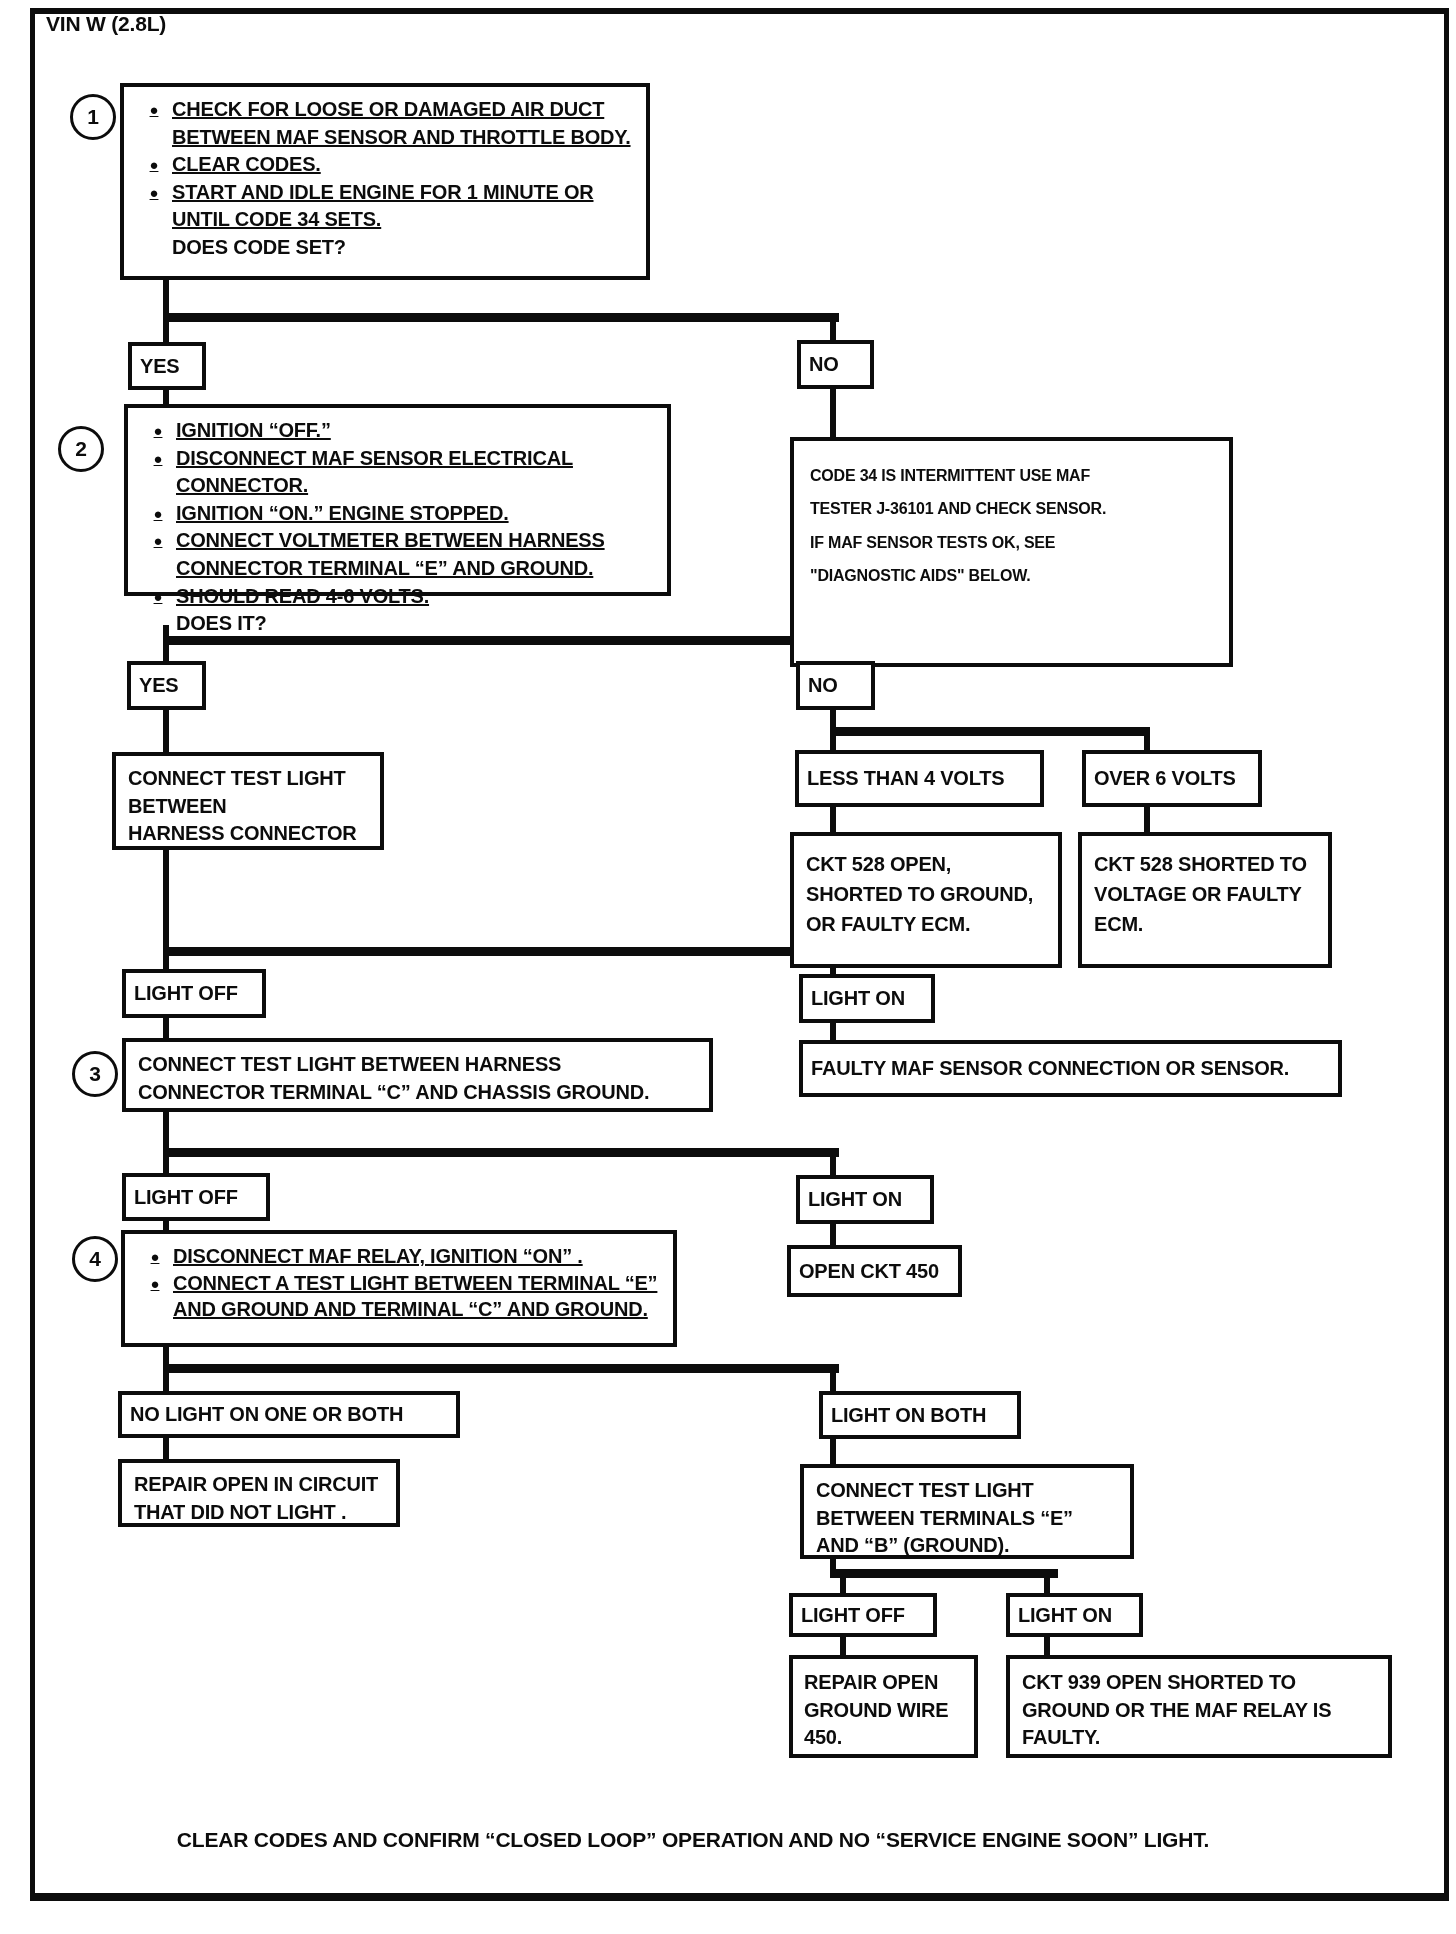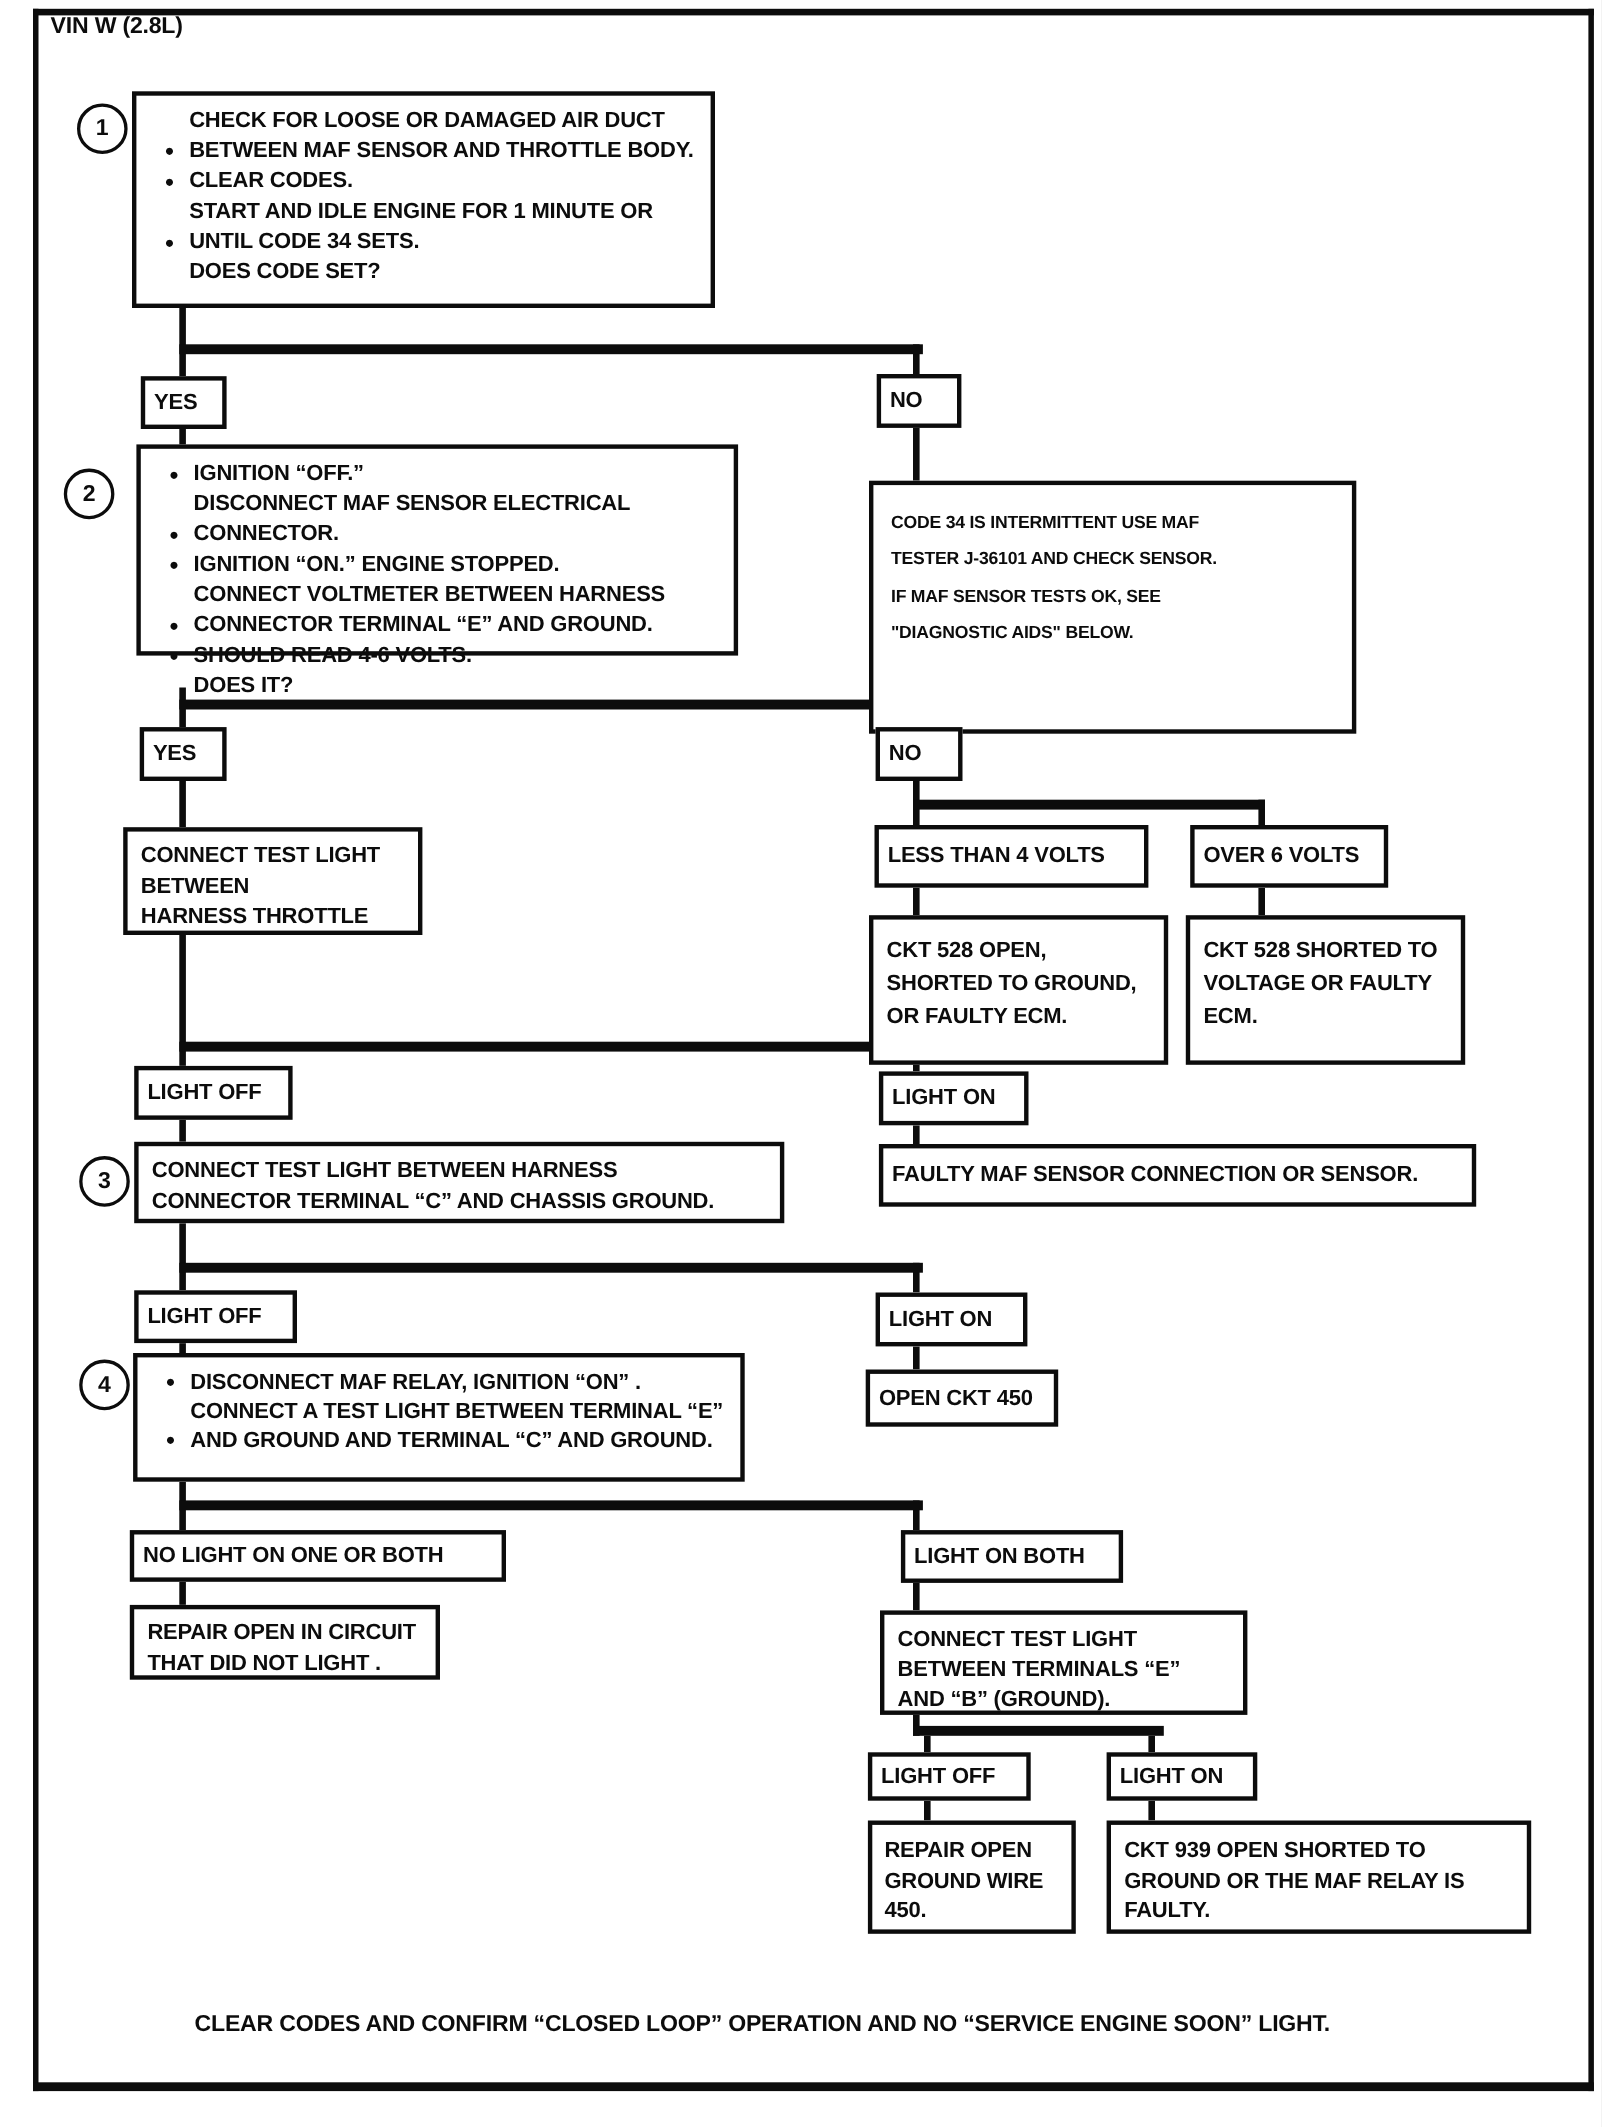--- a/index.html
+++ b/index.html
@@ -8,21 +8,21 @@
     font-family:"Liberation Sans", sans-serif;color:#0c0c0c;overflow:hidden;
     -webkit-font-smoothing:none;
   }
   .bord{position:absolute;background:#0c0c0c;}
   .fbox{
     position:absolute;box-sizing:border-box;background:#ffffff;
     border:4px solid #0c0c0c;font-weight:bold;letter-spacing:-0.2px;
   }
   .lbl{display:flex;align-items:center;padding:0 8px;font-size:20px;white-space:nowrap;}
   .txtbox{padding:9px 12px;font-size:20px;line-height:1.38;}
-  .bul{display:flex;align-items:flex-end;}
+  .bul{display:flex;align-items:flex-start;text-decoration:underline;}
   .bul .dot{flex:0 0 36px;text-align:center;font-size:15px;line-height:27px;}
   .bul .dot::before{content:"●";}
   .bul .bt{flex:1;}
   .cont{margin-left:36px;}
   .vline,.hline{position:absolute;background:#0c0c0c;}
   .circle{
     position:absolute;width:40px;height:40px;border:3px solid #0c0c0c;border-radius:50%;
     background:#fff;display:flex;align-items:center;justify-content:center;
     font-weight:bold;font-size:21px;
   }
@@ -155,21 +155,21 @@
     <div>TESTER J-36101  AND CHECK SENSOR.</div>
     <div>IF  MAF  SENSOR TESTS OK, SEE</div>
     <div>"DIAGNOSTIC AIDS" BELOW.</div>
   </div>
 
   <div class="fbox lbl" style="left:127px;top:661px;width:79px;height:49px;">YES</div>
   <div class="fbox lbl" style="left:796px;top:661px;width:79px;height:49px;">NO</div>
 
   <div class="fbox txtbox" style="left:112px;top:752px;width:272px;height:98px;">
     <div>CONNECT TEST LIGHT BETWEEN</div>
-    <div>HARNESS THROTTLE</div>
+    <div>HARNESS CONNECTOR</div>
   </div>
 
   <div class="fbox lbl" style="left:795px;top:750px;width:249px;height:57px;">LESS THAN 4 VOLTS</div>
   <div class="fbox lbl" style="left:1082px;top:750px;width:180px;height:57px;">OVER 6 VOLTS</div>
 
   <div class="fbox rline" style="left:790px;top:832px;width:272px;height:136px;padding:13px 12px;font-size:20px;">
     <div>CKT 528 OPEN,</div>
     <div>SHORTED TO GROUND,</div>
     <div>OR FAULTY ECM.</div>
   </div>

